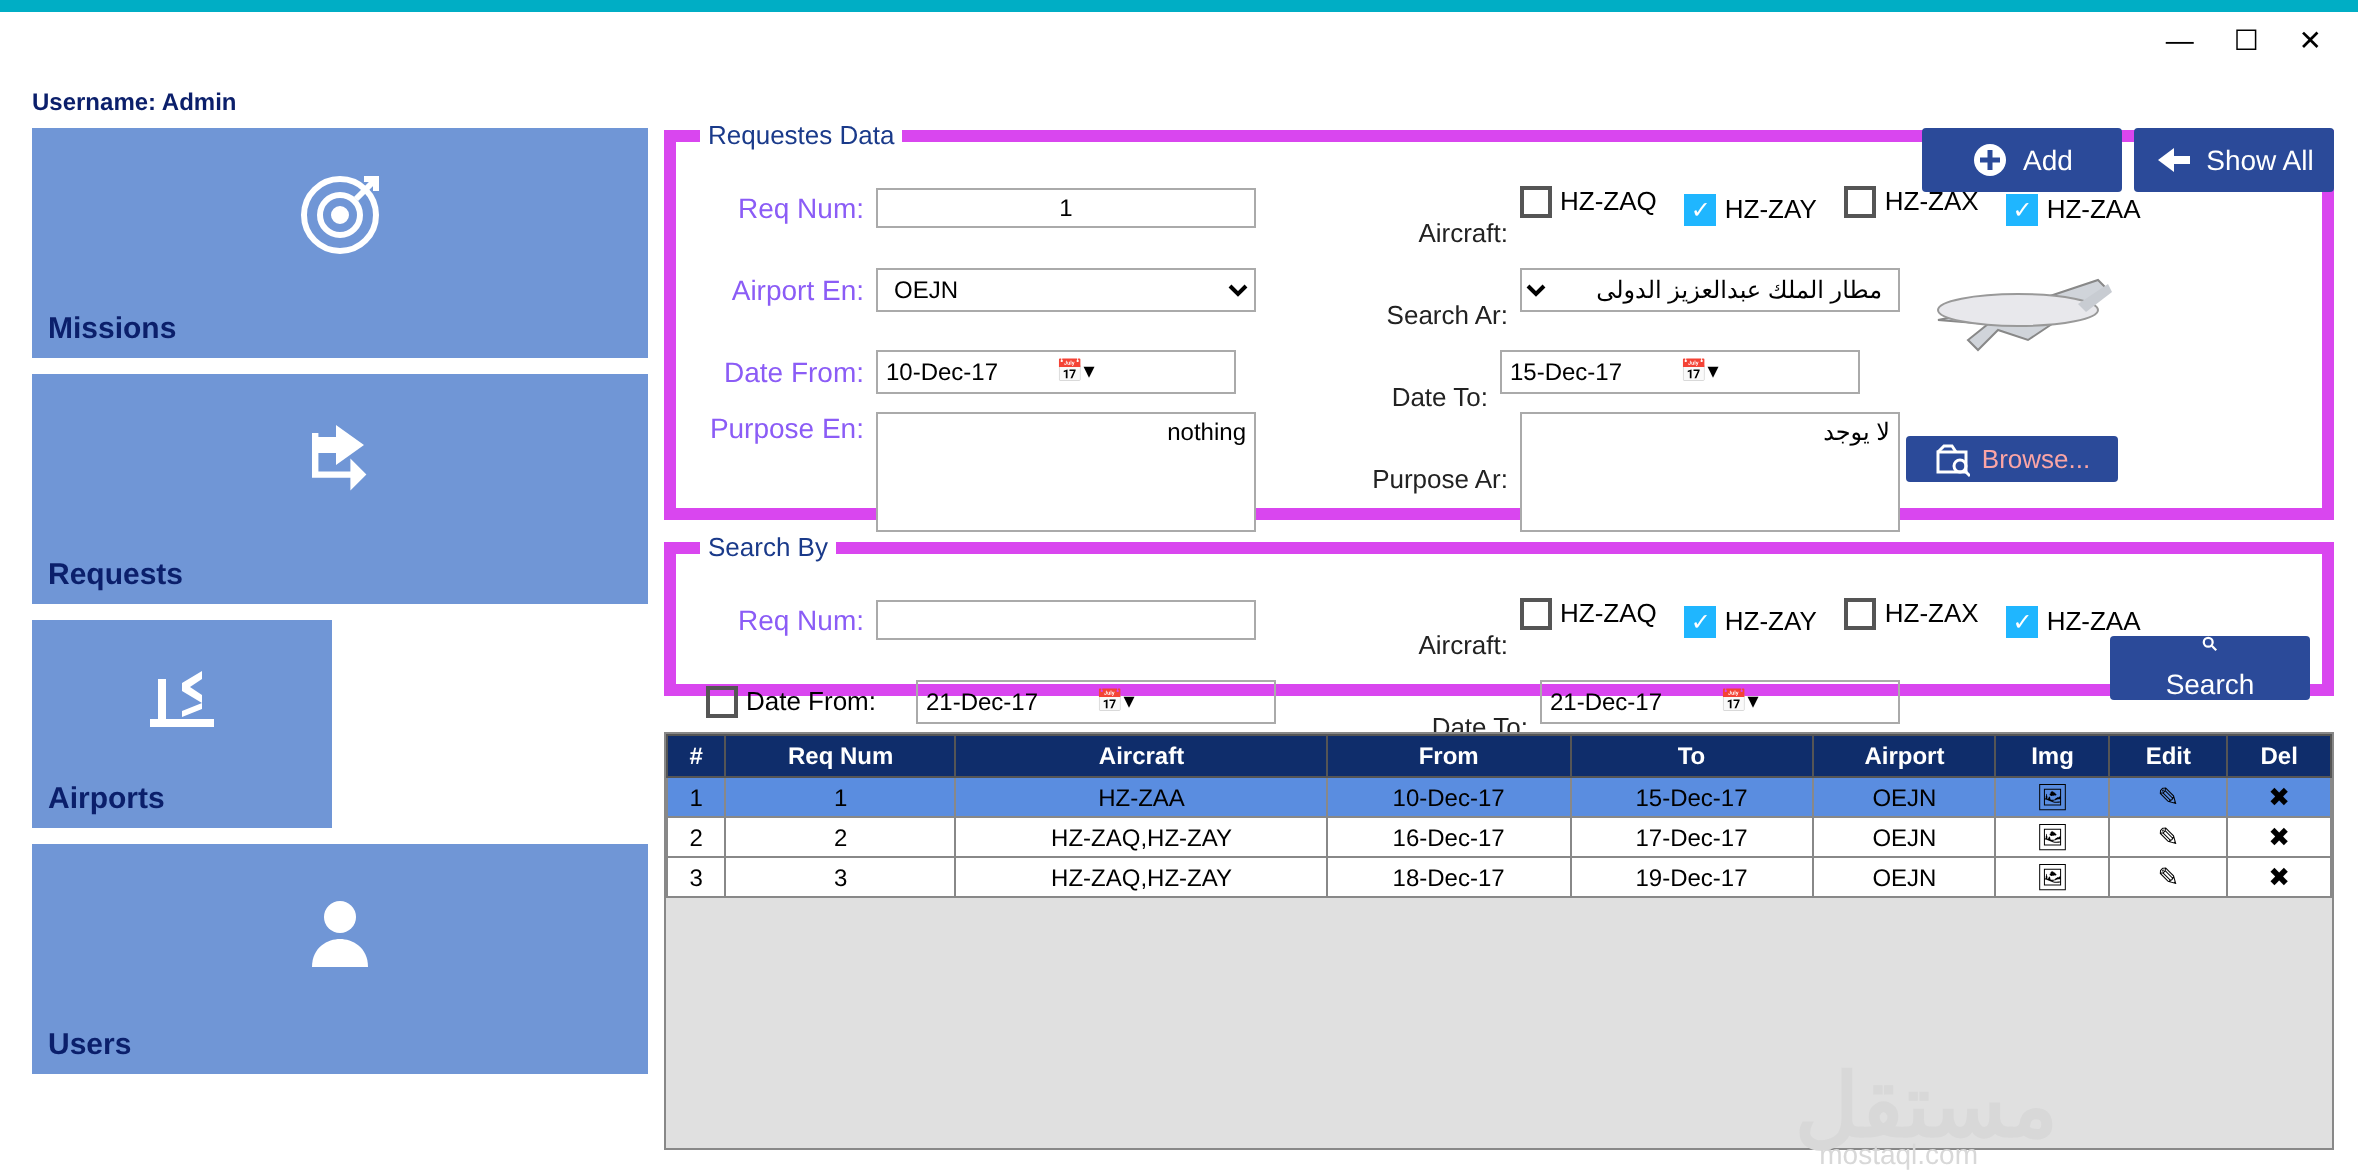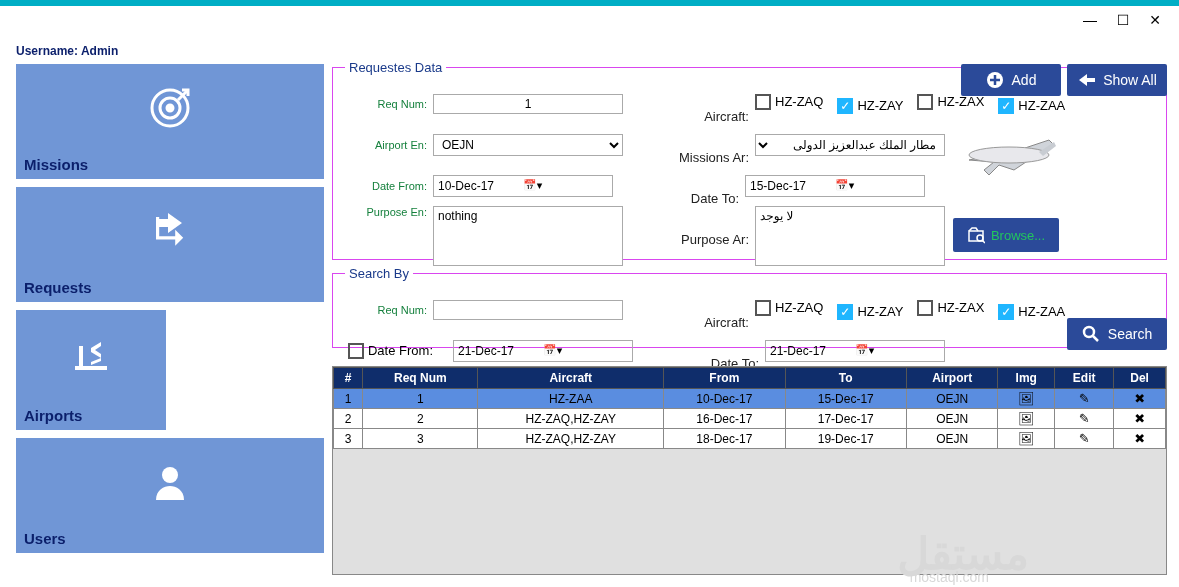--- a/index.html
+++ b/index.html
@@ -3,45 +3,45 @@
 <meta charset="utf-8">
 <style>
 * { box-sizing: border-box; margin: 0; padding: 0; font-family: "Segoe UI", Tahoma, sans-serif; }
 body { background: #fff; width: 1179px; height: 587px; overflow: hidden; position: relative; }
 .titlebar { height: 34px; background: #fff; border-top: 6px solid #00aec5; position: relative; }
 .win-ctrl { position: absolute; right: 10px; top: 6px; font-size: 14px; letter-spacing: 8px; font-family: sans-serif; }
 .username { position: absolute; left: 16px; top: 44px; font-size: 12px; font-weight: bold; color: #0b1f6b; }
 .tiles { position: absolute; left: 16px; top: 64px; width: 308px; }
 .tile { background: #7096d6; color: #0b1f6b; font-weight: bold; margin-bottom: 8px; position: relative; cursor: pointer; }
 .tile-lg { height: 115px; }
-.tile-half { width: 150px; height: 120px; display: inline-block; vertical-align: top; }
+.tile-half { width: 150px; height: 104px; display: inline-block; vertical-align: top; }
 .tile-half + .tile-half { margin-left: 4px; }
 .tile-label { position: absolute; left: 8px; bottom: 6px; font-size: 15px; }
 .tile-icon { position: absolute; left: 50%; top: 40%; transform: translate(-50%,-50%); color: #fff; }
 .main { position: absolute; left: 332px; top: 60px; right: 12px; bottom: 12px; }
-fieldset { border: 1px solid #d946ef; padding: 8px 12px 14px 12px; margin-bottom: 6px; position: relative; }
+fieldset { border: 6px solid #d946ef; padding: 8px 12px 14px 12px; margin-bottom: 6px; position: relative; }
 legend { color: #1a3a8a; font-size: 13px; padding: 0 4px; }
 .row { display: flex; align-items: center; min-height: 32px; gap: 6px; }
-.lbl { width: 82px; text-align: right; font-size: 11px; color: #15803d; }
+.lbl { width: 82px; text-align: right; font-size: 14px; color: #8b5cf6; }
 .lbl2 { width: 74px; text-align: right; font-size: 13px; color: #222; margin-top: 26px; }
 input[type=text], select, textarea { border: 1px solid #aaa; font-size: 12px; padding: 2px 4px; background: #fff; }
 .req-num { width: 190px; text-align: center; background: #eee; }
 select { width: 190px; height: 22px; }
 .dt { width: 180px; height: 22px; position: relative; display:inline-flex; align-items:center; border:1px solid #aaa; padding:0 4px;}
 .dt span { flex:1; font-size:12px; }
 .dt .cal { font-size:11px; }
-textarea { width: 190px; height: 60px; text-align: left; resize: none; }
+textarea { width: 190px; height: 60px; text-align: right; resize: none; }
 .chk { display: inline-flex; align-items: flex-start; gap: 4px; font-size: 13px; margin-right: 14px; cursor:pointer; }
 .chkbox { width: 16px; height: 16px; border: 2px solid #555; display: inline-flex; align-items:center; justify-content:center; font-size:12px; }
 .chkbox.on { background: #1fb6ff; border-color:#1fb6ff; color:#fff; }
 .btn { background: #2b4a99; color: #fff; border: none; height: 32px; width: 100px; font-size: 14px; display: inline-flex; align-items: center; justify-content: center; gap:8px; cursor:pointer; border-radius:2px; }
 .btn-col { position: absolute; right: 12px; top: 64px; display:flex; flex-direction:row; gap:6px; }
-.browse-btn { position:absolute; right:120px; top:218px; background:#2b4a99; color:#22c55e; height:34px; width:106px; display:inline-flex; align-items:center; justify-content:center; gap:6px; cursor:pointer; font-size:13px; border-radius:2px;}
+.browse-btn { position:absolute; right:120px; top:218px; background:#2b4a99; color:#fca5a5; height:23px; width:106px; display:inline-flex; align-items:center; justify-content:center; gap:6px; cursor:pointer; font-size:13px; border-radius:2px;}
 .plane { position:absolute; right:120px; top:120px; }
-.search-btn { position:absolute; right:12px; top:318px; }
+.search-btn { position:absolute; right:24px; top:318px;flex-direction:column; }
 .table-wrap { position:absolute; left:0; right:0; top:306px; bottom:0; border:1px solid #888; background:#e0e0e0; overflow:hidden;}
 table { width:100%; border-collapse:collapse; font-size:12px; background:#fff;}
 th { background:#0f2d6b; color:#fff; font-weight:bold; padding:3px 4px; border:1px solid #555; }
 td { border:1px solid #888; text-align:center; padding:2px 4px; }
 tr.sel td { background:#5a8de0; }
 .ico-cell { font-size:13px; }
 .watermark { position:absolute; right:150px; bottom:8px; color:#d8d8d8; font-size:44px; font-weight:bold; pointer-events:none; font-family: Tahoma, sans-serif;}
 .wm2 { position:absolute; right:190px; bottom:2px; color:#d8d8d8; font-size:14px; pointer-events:none;}
 </style>
 </head>
@@ -122,21 +122,21 @@
             <span>HZ-ZAX</span>
           </span><span class="chk">
             <span class="chkbox on">✓</span>
             <span>HZ-ZAA</span>
           </span></span>
     </div>
     <div class="row">
       <span class="lbl">Airport En:</span>
       <select><option>OEJN</option></select>
       <span style="width:40px"></span>
-      <span class="lbl2">Missions Ar:</span>
+      <span class="lbl2">Search Ar:</span>
       <select dir="rtl"><option>مطار الملك عبدالعزيز الدولى</option></select>
     </div>
     <div class="row">
       <span class="lbl">Date From:</span>
       <div class="dt">
           <span>10-Dec-17</span>
           <span class="cal">📅▾</span>
         </div>
       <span style="width:40px"></span>
       <span class="lbl2">Date To:</span>

